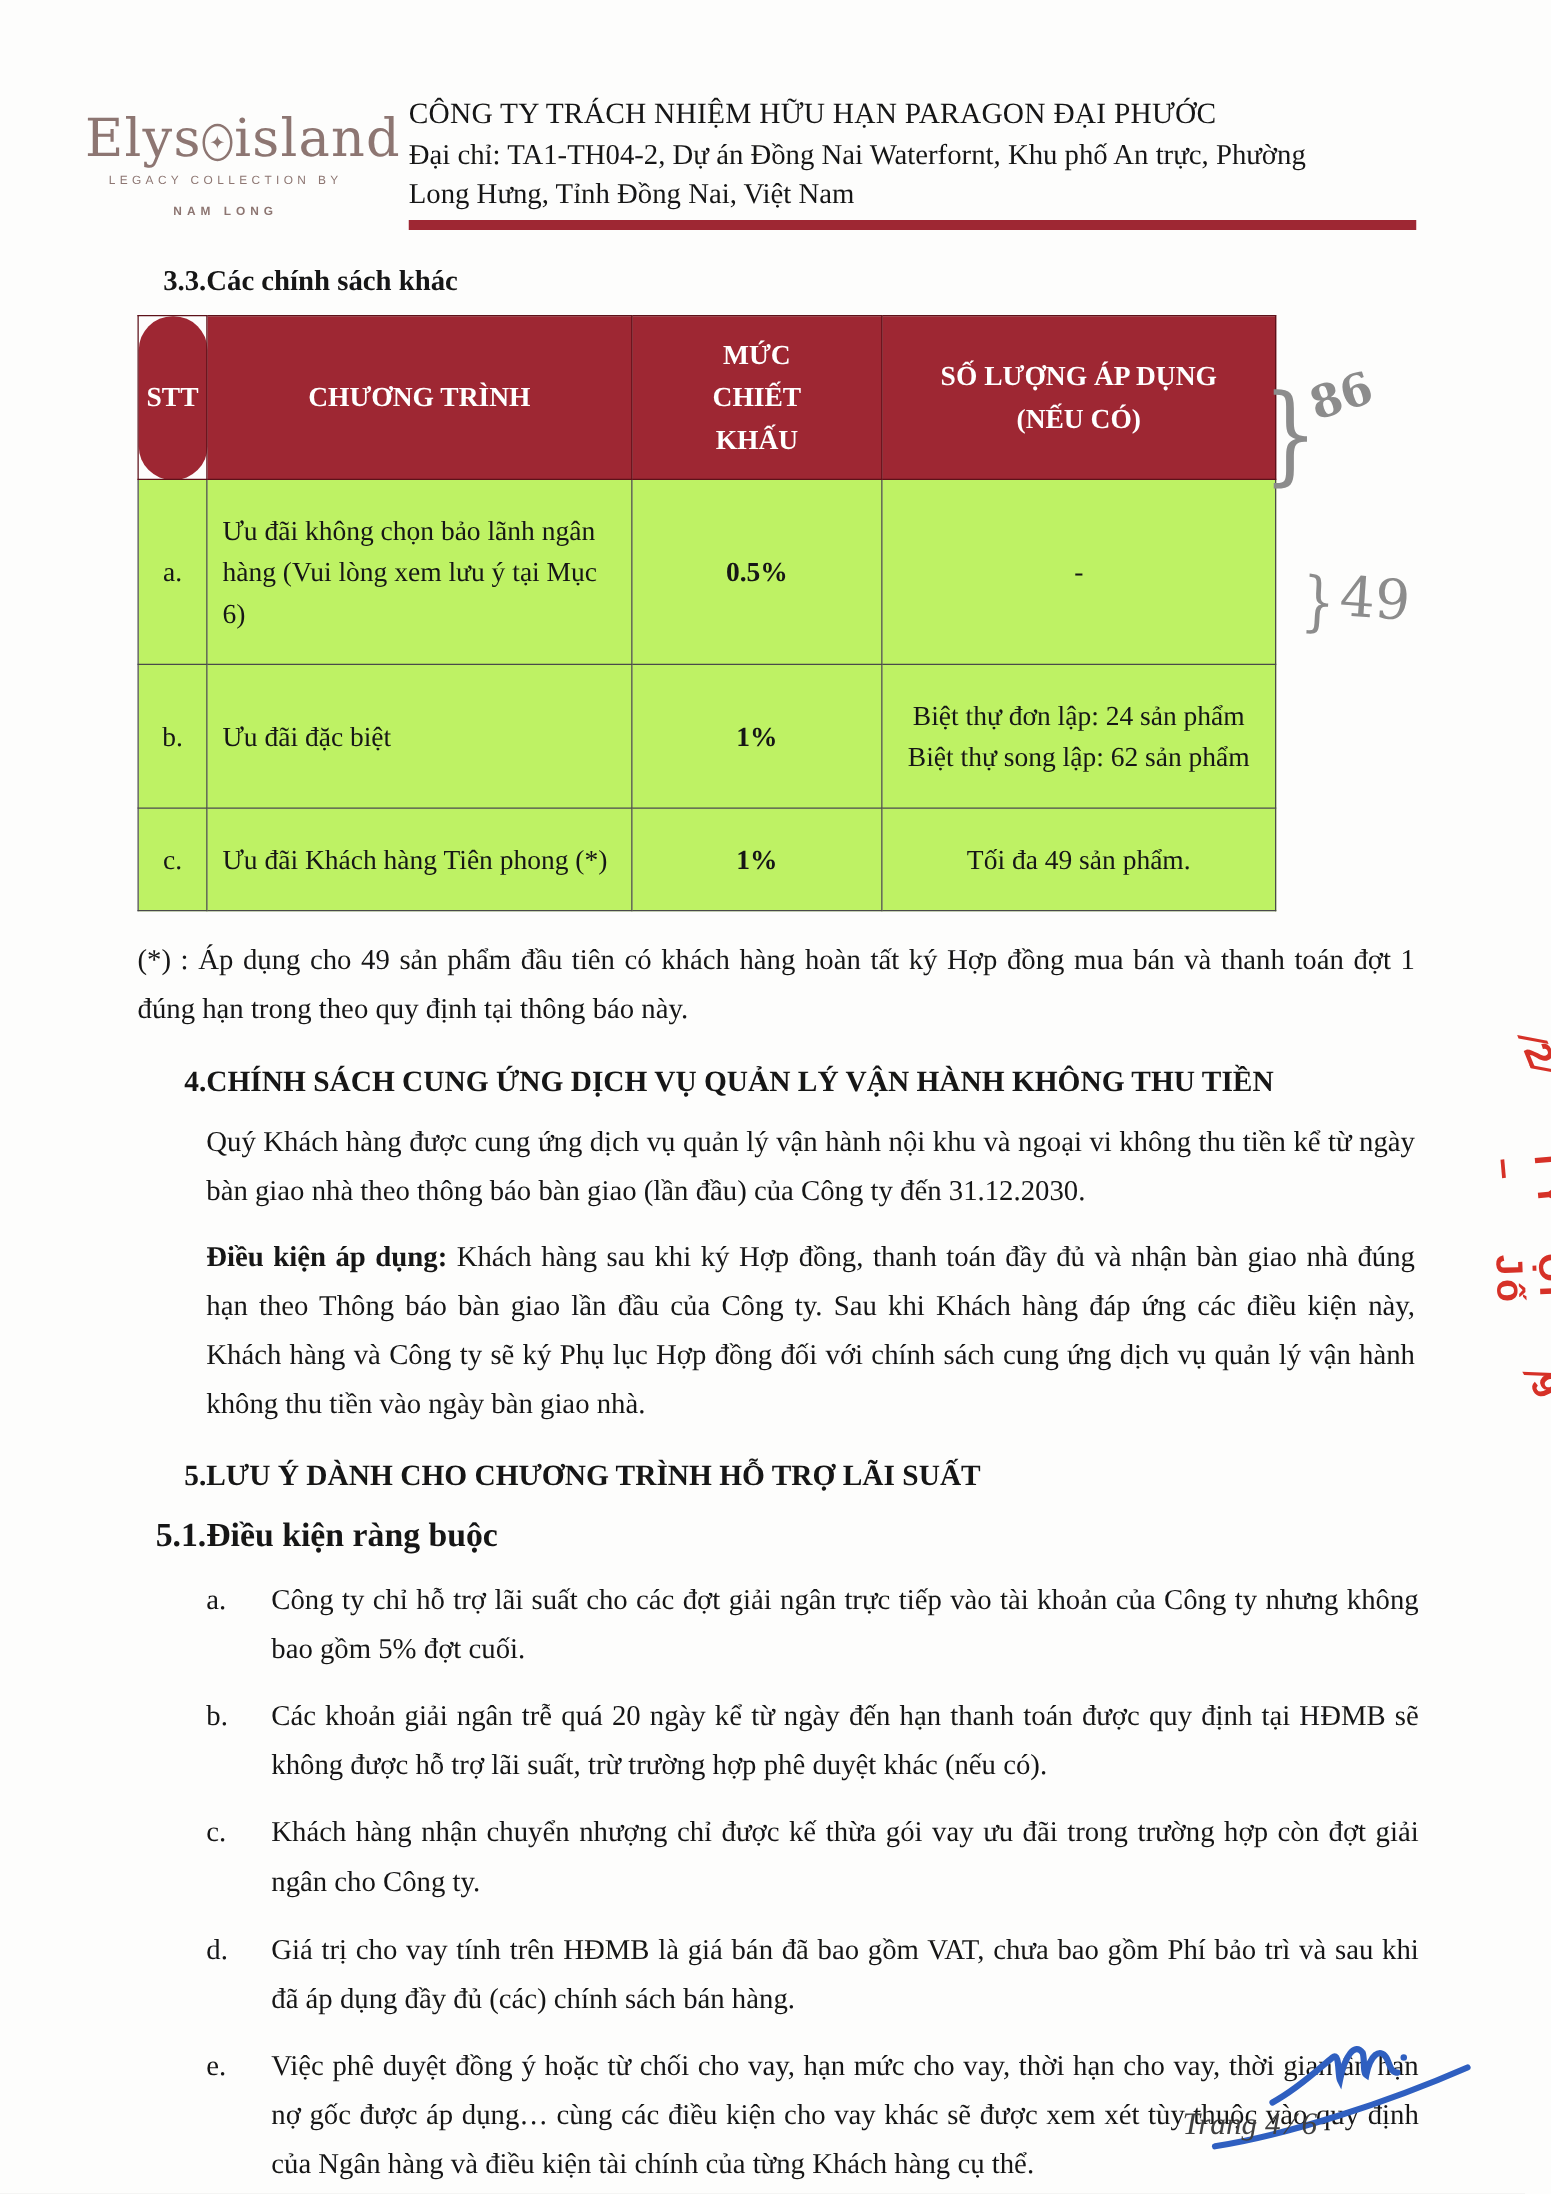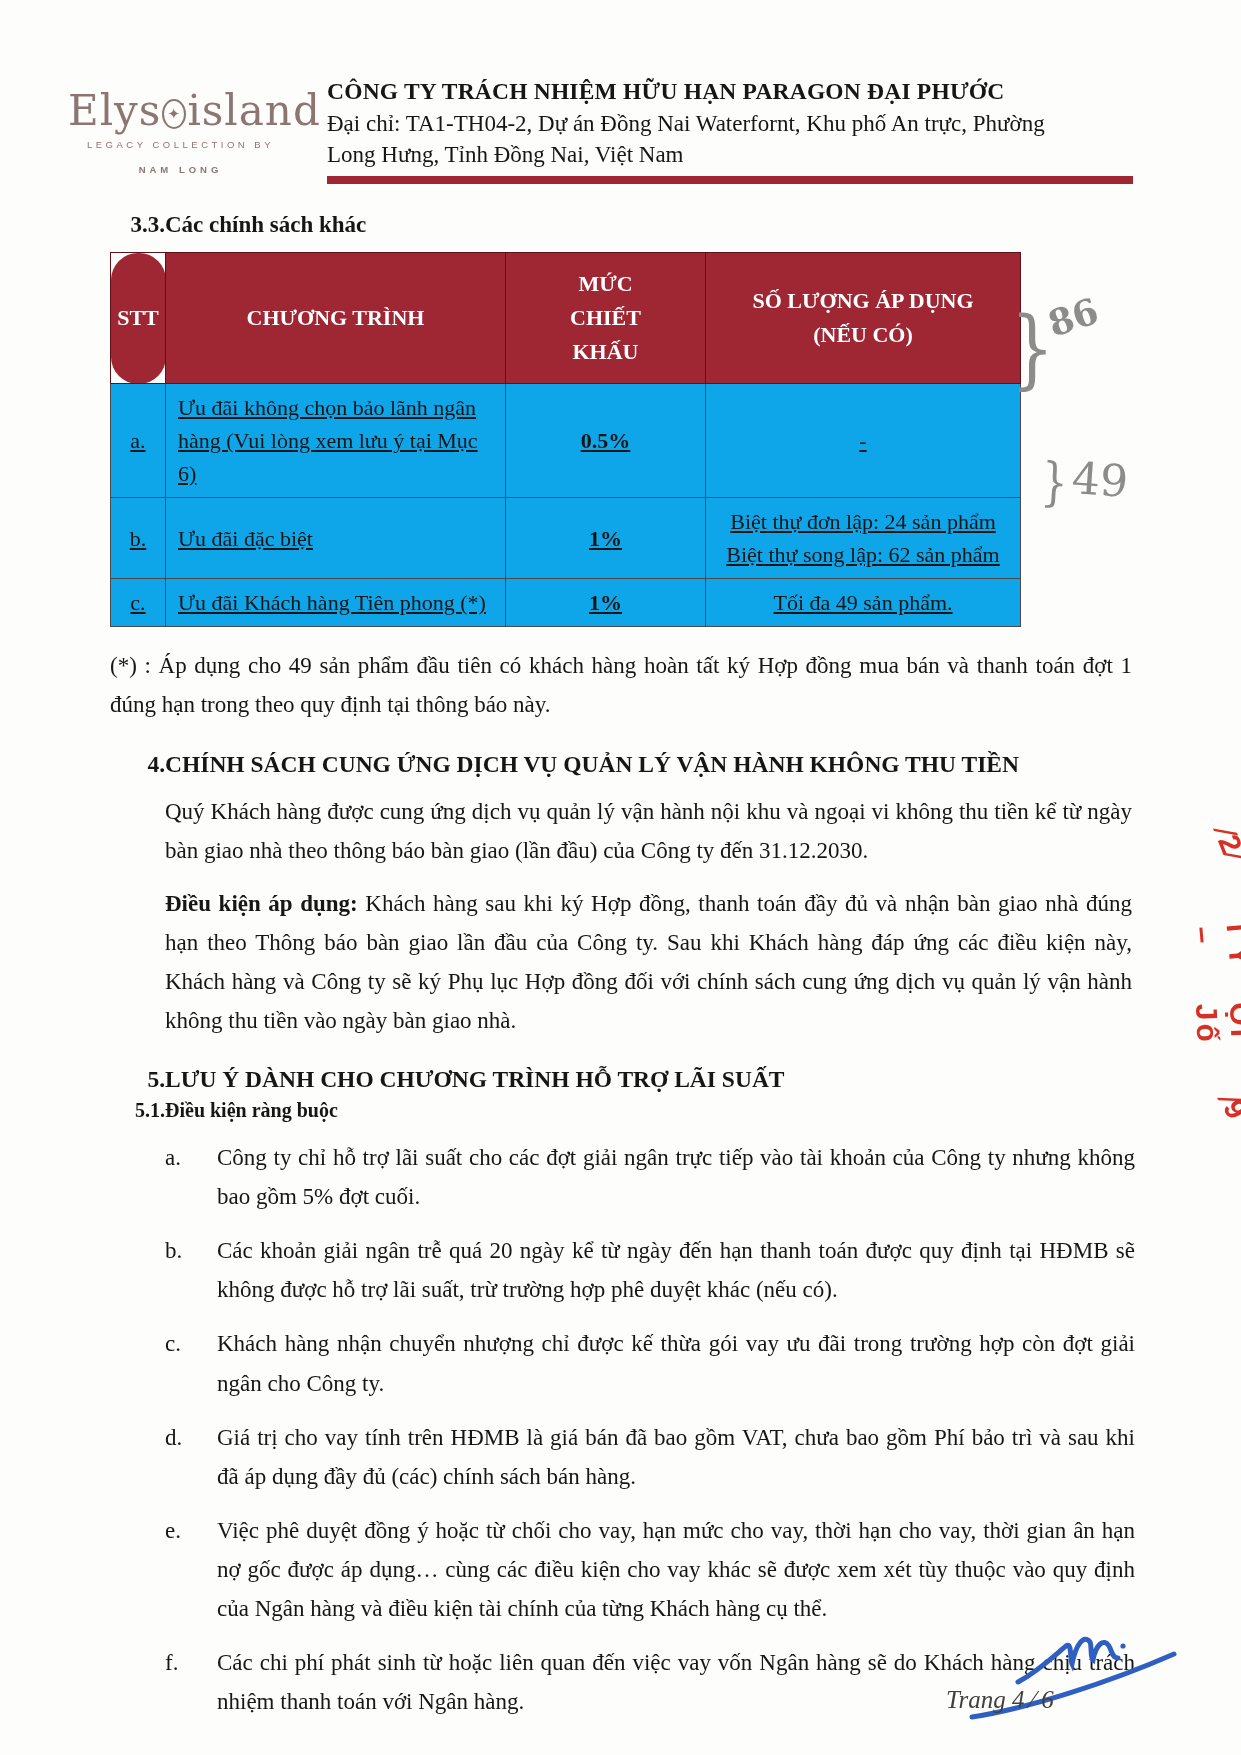--- a/index.html
+++ b/index.html
@@ -15,52 +15,52 @@
   }
   
   .header { position:absolute; top:78px; left:68px; width:1065px; display:flex;gap:12px; }
   .logo { width:225px; color:#8d7672; text-align:center; padding-top:8px; flex:none; }
   .logo-main { font-size:42px; letter-spacing:1px; white-space:nowrap; font-family:"DejaVu Serif", serif; font-weight:400; }
   .logo-orb { display:inline-block; width:24px; height:30px; border:2px solid #8d7672; border-radius:50%;
               font-size:15px; line-height:27px; vertical-align:6px; text-align:center; margin:0 1px; }
   .logo-sub { font-size:9.5px; letter-spacing:3.5px; margin-top:4px; color:#8d7672; font-family:"Liberation Sans", sans-serif; }
   .logo-sub2 { font-size:9.5px; letter-spacing:4px; margin-top:14px; font-weight:bold; color:#8d7672; font-family:"Liberation Sans", sans-serif; }
   .company { margin-left:22px; flex:1; }
-  .company-name { font-weight:bold; font-size:23.5px; letter-spacing:.2px; }
+  .company-name { font-weight:normal; font-size:23.5px; letter-spacing:.2px; }
   .company-addr { font-size:23px; margin-top:3px; line-height:1.35; }
   .header-rule { height:8px; background:#9e2733; margin-top:6px; width:100%; }
   
   .content { position:absolute; top:212px; left:110px; width:1025px; }
   .h-sec { display:flex; font-weight:bold; font-size:23.5px; }
   .h-num { width:55px; flex:none;text-align:right; }
   .h33 { font-size:23px; }
   
   .tblwrap { margin-top:14px; position:relative; }
   table { border-collapse:collapse; width:910px; table-layout:fixed; }
   col.c1{width:55px;} col.c2{width:340px;} col.c3{width:200px;} col.c4{width:315px;}
   th { background:#9e2733; color:#fff; font-weight:bold; font-size:22px; text-align:center;
        padding:14px 26px; line-height:1.55; border:1.5px solid #5d1119; }
-  td { border:1.5px solid #4a4a4a; font-size:22px; padding:7px 8px; line-height:1.5; background:#0ea5e9;text-decoration:underline; }
+  td { border:1.5px solid #4a4a4a; font-size:22px; padding:24px 8px; line-height:1.5; background:#bef264; }
   td.stt { text-align:center; }
   td.prog { text-align:left; padding-left:12px; }
   td.disc { text-align:center; font-weight:bold; }
   td.qty  { text-align:center; }
   tr.rowa td { height:64px; }
   
   .pencil { position:absolute; color:#8c8c8c; font-family:"DejaVu Serif", serif; }
   .brace-b { left:895px; top:46px; font-size:86px; font-weight:400; transform:scaleX(.8); }
   .num-86  { left:938px; top:44px; font-size:36px; transform:rotate(-18deg); font-weight:bold; }
   .brace-c { left:928px; top:200px; font-size:52px; transform:scaleX(.8) rotate(4deg); }
   .num-49  { left:962px; top:202px; font-size:44px; transform:rotate(4deg); }
   
   .footnote { margin-top:20px; font-size:23px; line-height:1.68; text-align:justify; width:1022px; }
   .sec-head { margin-top:26px; }
   .para { margin-left:55px; width:967px; font-size:23px; line-height:1.7; text-align:justify; margin-top:14px; }
   .bold { font-weight:bold; }
-  .sub-head { margin-top:6px; font-size:20px; }
+  .sub-head { margin-top:18px; font-size:27px; }
   .sub-head .h-num { width:55px; }
   .items { margin-left:55px; margin-top:16px; }
   .item { display:flex; margin-bottom:15px; }
   .item-letter { width:52px; flex:none; font-size:23px; line-height:1.7; }
   .item-text { flex:1; font-size:23px; line-height:1.7; text-align:justify; }
   
   .stamp { position:absolute; right:-14px; top:828px; width:60px; height:330px; color:#d63127; }
   .stamp span { position:absolute; font-weight:bold; font-family:"Liberation Sans", sans-serif; }
   .st1 { font-size:30px; right:8px; top:0;   transform:rotate(68deg); letter-spacing:2px; }
   .st2 { font-size:30px; right:6px; top:90px; transform:rotate(85deg); letter-spacing:4px; }

